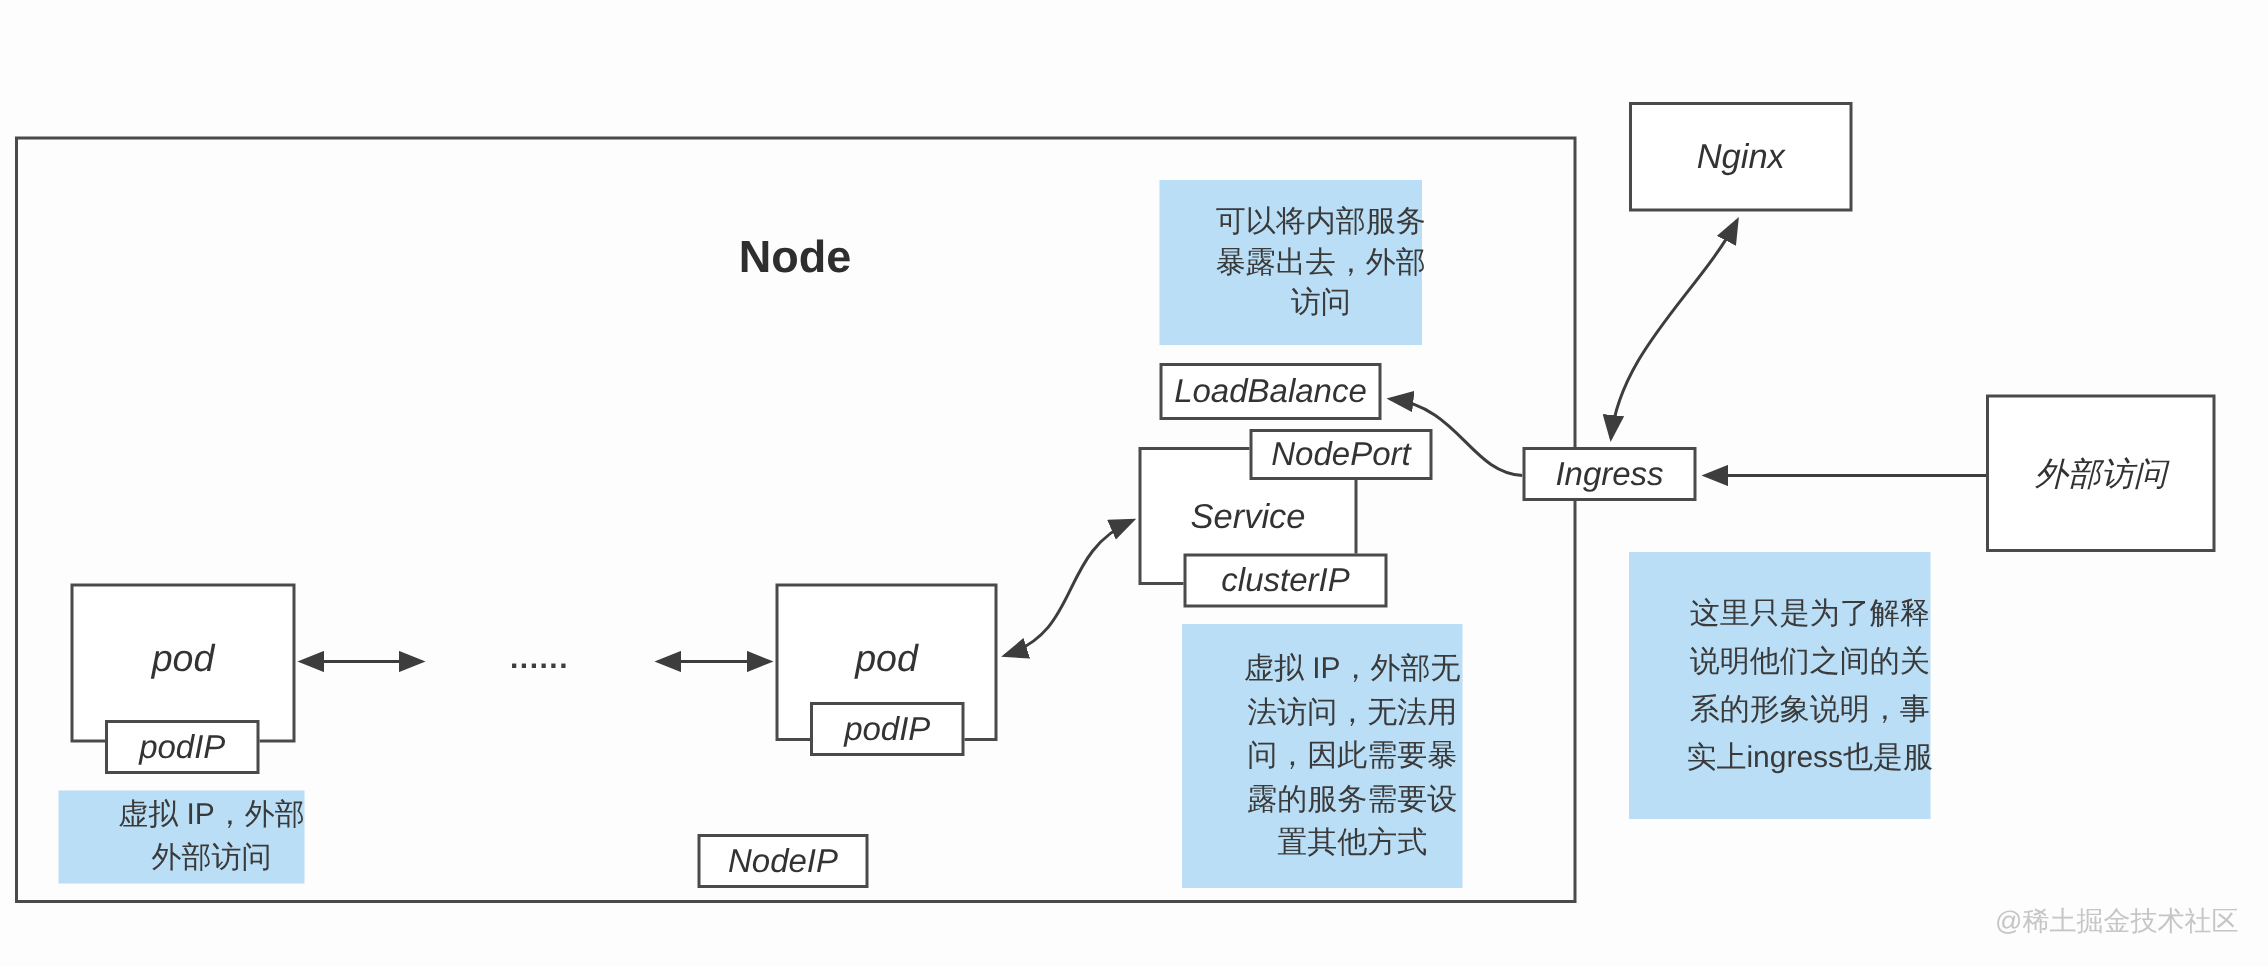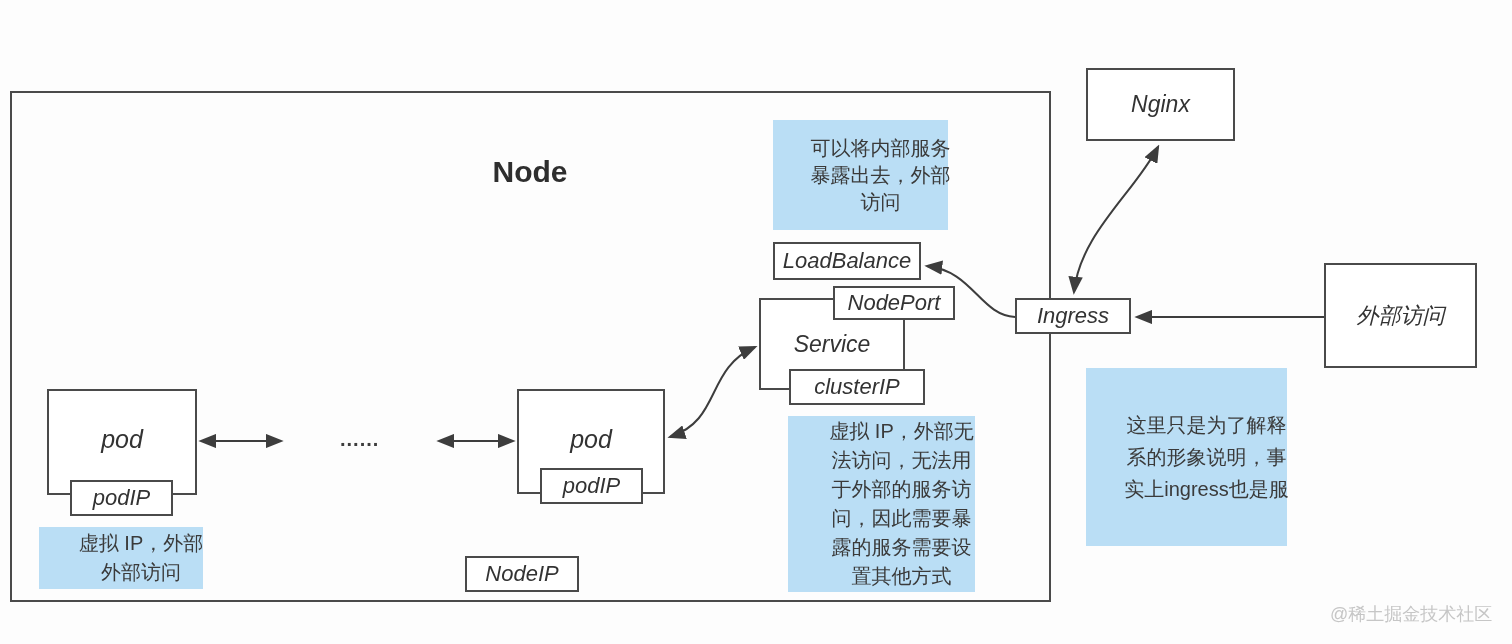--- a/index.html
+++ b/index.html
@@ -92,21 +92,20 @@
 
 <div class="note" style="left:773px;top:120px;width:175px;height:110px;line-height:27px;">
   <span>可以将内部服务</span>
   <span>暴露出去，外部</span>
   <span>访问</span>
 </div>
 
 <div class="note" style="left:788px;top:416px;width:187px;height:176px;line-height:29px;">
   <span>虚拟 IP，外部无</span>
   <span>法访问，无法用</span>
-  <span>于外部的服务访</span>
   <span>问，因此需要暴</span>
   <span>露的服务需要设</span>
   <span>置其他方式</span>
 </div>
 
 <div class="box lift" style="left:465px;top:556px;width:114px;height:36px;">
   <span>NodeIP</span>
 </div>
 
 <div class="box lift" style="left:1015px;top:298px;width:116px;height:36px;">
@@ -116,17 +115,18 @@
 <div class="box" style="left:1086px;top:68px;width:149px;height:73px;font-size:23px;">
   <span>Nginx</span>
 </div>
 
 <div class="box" style="left:1324px;top:263px;width:153px;height:105px;">
   <span>外部访问</span>
 </div>
 
 <div class="note" style="left:1086px;top:368px;width:201px;height:178px;line-height:32px;">
   <span>这里只是为了解释</span>
+  <span>说明他们之间的关</span>
   <span>系的形象说明，事</span>
   <span>实上ingress也是服</span>
 </div>
 
 <div class="watermark" style="left:1330px;top:602px;">@稀土掘金技术社区</div>
 
 </body></html>

